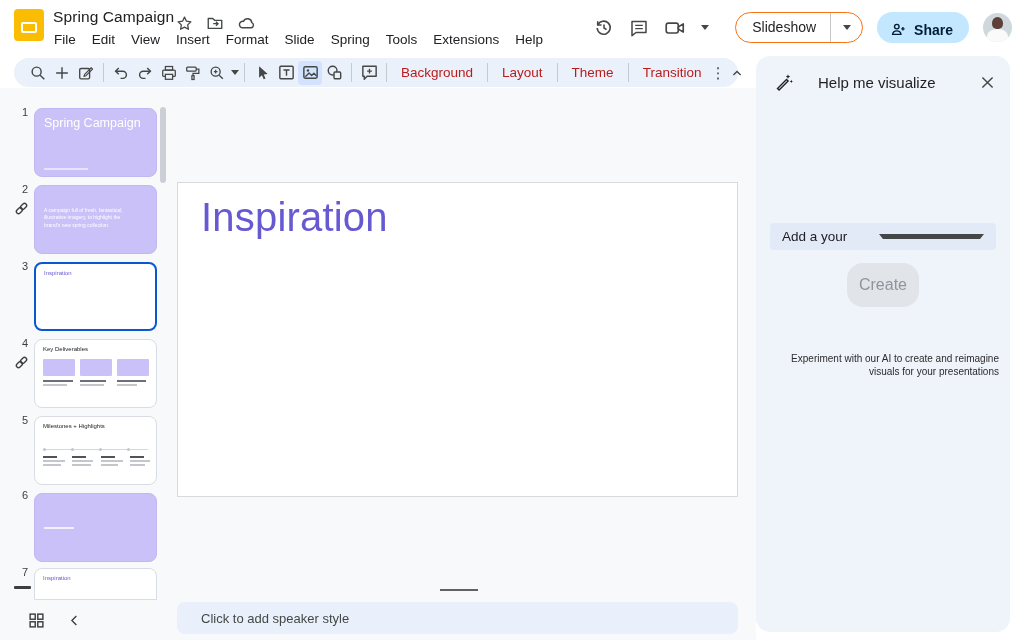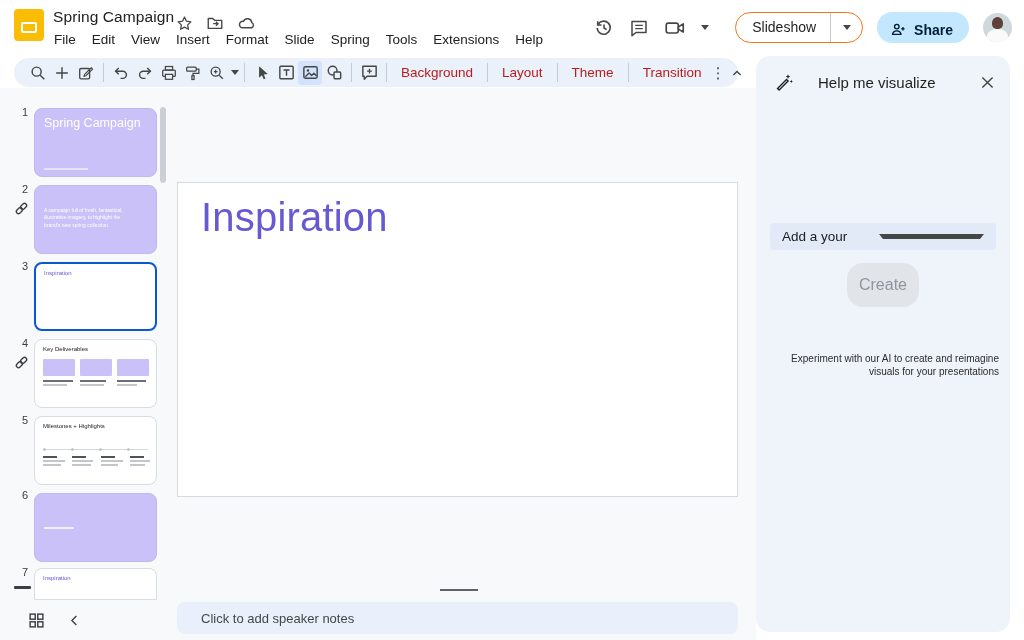--- a/index.html
+++ b/index.html
@@ -421,21 +421,21 @@
             <path d="M12.5 4L6.5 10l6 6" fill="none" stroke="#3c4043" stroke-width="1.8"></path>
           </svg>
       </div>
     </div>
 
     <div class="slide-canvas">
       <div class="slide-title">Inspiration</div>
     </div>
     <div class="notes-handle"></div>
     <div class="notes-bar">
-      <span>Click to add speaker notes</span>
+      <span>Click to add speaker style</span>
     </div>
   </div>
 
   <div class="panel">
     <div class="panel-head">
       <span>
         <svg width="20" height="20" viewBox="0 0 20 20">
             <path d="M3.5 16.5l9-9 1.6 1.6-9 9z" fill="none" stroke="#1f1f1f" stroke-width="1.4"></path>
             <path d="M14 2.2l.7 1.7 1.7.7-1.7.7-.7 1.7-.7-1.7-1.7-.7 1.7-.7z" fill="#1f1f1f"></path>
             <path d="M17.3 7.8l.5 1.1 1.1.5-1.1.5-.5 1.1-.5-1.1-1.1-.5 1.1-.5z" fill="#1f1f1f"></path>

